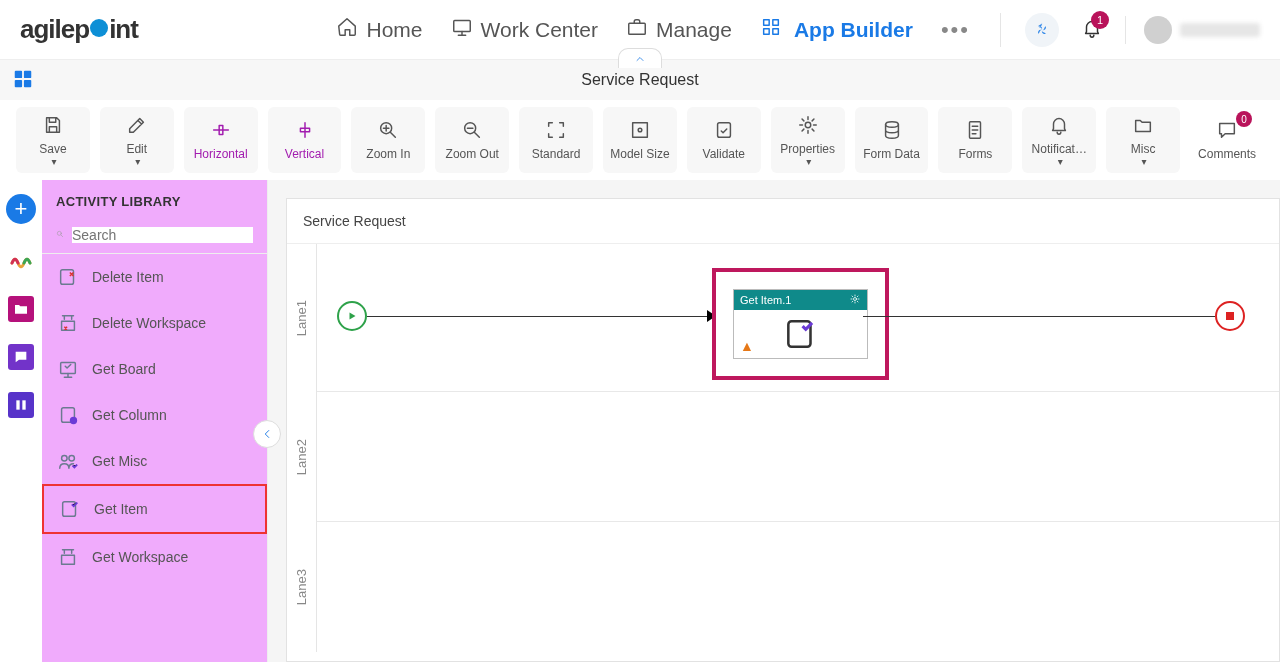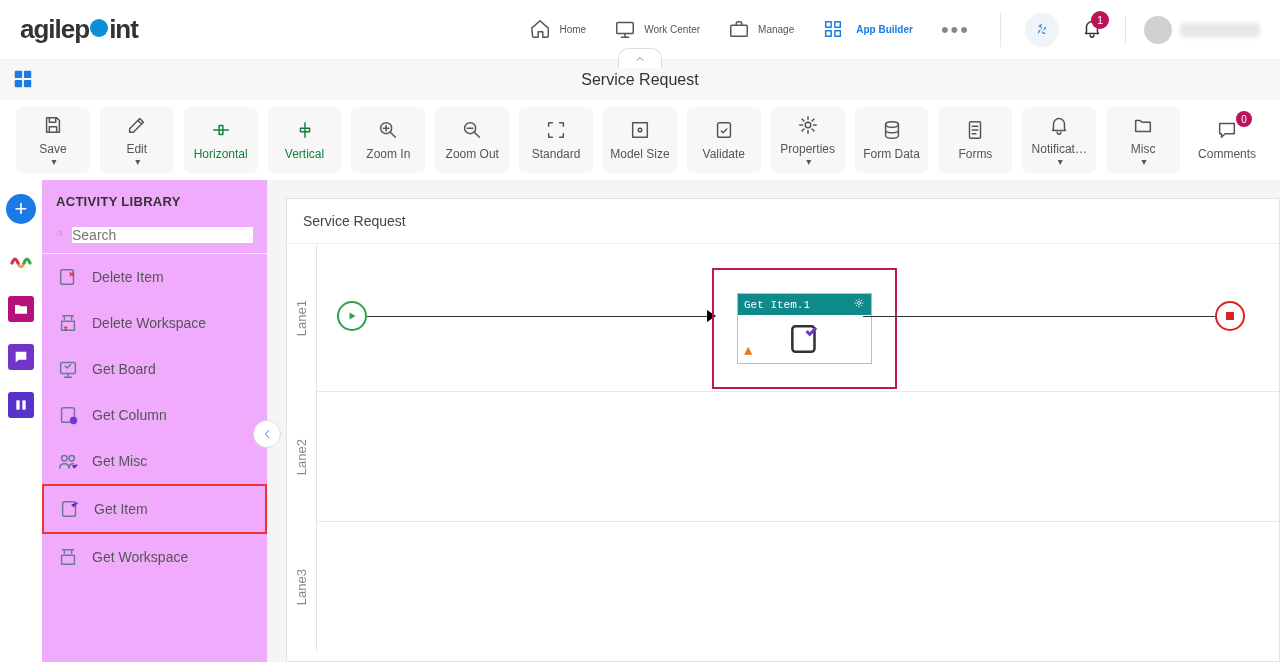--- a/index.html
+++ b/index.html
@@ -3,42 +3,42 @@
 <meta charset="utf-8">
 <style>
 * { box-sizing: border-box; margin: 0; padding: 0; }
 body { font-family: -apple-system, BlinkMacSystemFont, "Segoe UI", Arial, sans-serif; font-size: 14px; color: #333; background: #fff; width: 1280px; height: 662px; overflow: hidden; position: relative; }
 
 
 .header { height: 60px; display: flex; align-items: center; padding: 0 20px; border-bottom: 1px solid #eee; }
 .logo { font-weight: 700; font-size: 26px; letter-spacing: -1px; display: flex; align-items: center; }
 .logo-dot { display: inline-block; width: 18px; height: 18px; background: #0d8fd6; border-radius: 50%; margin: 0 1px; position: relative; top: -2px; }
 .nav { display: flex; margin-left: auto; gap: 28px; align-items: center; }
-.nav-item { display: flex; align-items: center; gap: 8px; color: #555; font-size: 10px; cursor: pointer; }
+.nav-item { display: flex; align-items: center; gap: 8px; color: #555; font-size: 21px; cursor: pointer; }
 .nav-item.active { color: #1a7ae6; font-weight: 600; gap: 12px; }
 .nav-icon svg { width: 22px; height: 22px; }
 .header-right { display: flex; align-items: center; gap: 22px; margin-left: 30px; padding-left: 24px; border-left: 1px solid #e5e5e5; }
 .more-dots { color: #888; font-size: 22px; letter-spacing: 2px; cursor: pointer; }
 .circ-btn { width: 34px; height: 34px; border-radius: 50%; background: #f0f4f8; display: flex; align-items: center; justify-content: center; cursor: pointer; }
 .bell-wrap { position: relative; cursor: pointer; }
 .badge { position: absolute; top: -6px; right: -6px; background: #b9135a; color: #fff; font-size: 11px; width: 18px; height: 18px; border-radius: 50%; display: flex; align-items: center; justify-content: center; }
 .user-area { display: flex; align-items: center; gap: 8px; padding-left: 18px; border-left: 1px solid #e5e5e5; }
 .avatar { width: 28px; height: 28px; border-radius: 50%; background: #d0d0d0; }
 .user-blur { width: 80px; height: 14px; background: #e6e6e6; border-radius: 3px; filter: blur(2px); }
 
 
 .subhead { position: relative; height: 40px; background: #f7f7f7; display: flex; align-items: center; }
 .apps-icon { margin-left: 12px; color: #1a7ae6; }
 .page-title { position: absolute; left: 0; width: 100%; text-align: center; font-size: 16px; color: #333; font-weight: 500; }
 .collapse-tab { position: absolute; top: -12px; left: 50%; transform: translateX(-50%); width: 44px; height: 20px; background: #fff; border: 1px solid #ddd; border-bottom: none; border-radius: 10px 10px 0 0; display: flex; align-items: center; justify-content: center; color: #1a7ae6; cursor: pointer; }
 
 
 .toolbar { height: 80px; padding: 6px 16px; background: #fff; display: flex; align-items: center; gap: 10px; position: relative; }
 .tool { display: flex; flex-direction: column; align-items: center; justify-content: center; width: 76px; height: 66px; border-radius: 6px; background: #f7f7f7; font-size: 12px; color: #555; cursor: pointer; gap: 6px; }
-.tool.disabled { color: #15803d; cursor: default; }
+.tool.disabled { color: #a21caf; cursor: default; }
 .tool svg { width: 22px; height: 22px; }
 .tool .caret { font-size: 10px; margin-left: 2px; }
 .tool-label { display: flex; align-items: center; flex-direction: column; }
 .tool.comments { margin-left: auto; position: relative; background: transparent; }
 .tool.comments .badge2 { position: absolute; top: 4px; right: 12px; background: #b9135a; color: #fff; font-size: 10px; width: 16px; height: 16px; border-radius: 50%; display: flex; align-items: center; justify-content: center; }
 
 
 .main { position: absolute; top: 180px; left: 0; right: 0; bottom: 0; display: flex; }
 .sidebar-rail { width: 42px; background: #fff; display: flex; flex-direction: column; align-items: center; gap: 22px; padding-top: 14px; }
 .rail-item { width: 28px; height: 28px; display: flex; align-items: center; justify-content: center; cursor: pointer; }
@@ -65,21 +65,21 @@
 .lane-label { position: absolute; left: 0; top: 0; width: 30px; height: 100%; border-right: 1px solid #e5e5e5; display: flex; align-items: center; justify-content: center; }
 .lane-label span { writing-mode: vertical-rl; transform: rotate(180deg); color: #888; font-size: 13px; }
 .lane-divider { position: absolute; left: 30px; right: 0; border-bottom: 1px solid #e8e8e8; }
 
 .flowline { position: absolute; height: 1px; background: #333; }
 .start-node { position: absolute; width: 30px; height: 30px; border: 2px solid #2ea24a; border-radius: 50%; background: #fff; display: flex; align-items: center; justify-content: center; color: #2ea24a; }
 .end-node { position: absolute; width: 30px; height: 30px; border: 2px solid #d22; border-radius: 50%; background: #fff; display: flex; align-items: center; justify-content: center; }
 .end-node::after { content: ''; width: 8px; height: 8px; background: #d22; }
 .arrowhead { position: absolute; width: 0; height: 0; border-top: 6px solid transparent; border-bottom: 6px solid transparent; border-left: 9px solid #000; }
 
-.activity-sel { position: absolute; border: 2px solid #be185d; padding: 23px; font-family: Liberation Mono, monospace; }
+.activity-sel { position: absolute; border: 4px solid #be185d; padding: 17px; }
 .activity { width: 135px; border: 1px solid #bbb; background: #fff; }
 .act-head { background: #0f8a8a; color: #fff; font-size: 11px; padding: 3px 6px; display: flex; justify-content: space-between; align-items: center; }
 .act-body { height: 48px; display: flex; align-items: center; justify-content: center; position: relative; }
 .act-warn { position: absolute; left: 6px; bottom: 4px; color: #e67817; font-size: 14px; }
 
 
 .stroke { fill: none; stroke: currentColor; stroke-width: 1.6; stroke-linecap: round; stroke-linejoin: round; }
 </style>
 </head>
 <body>

